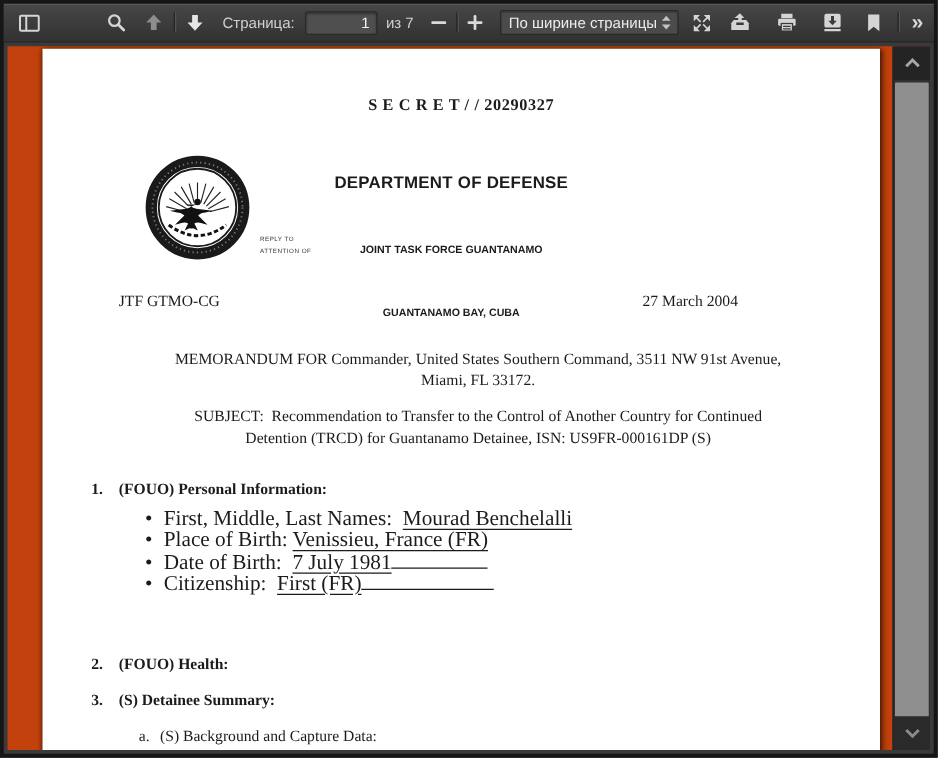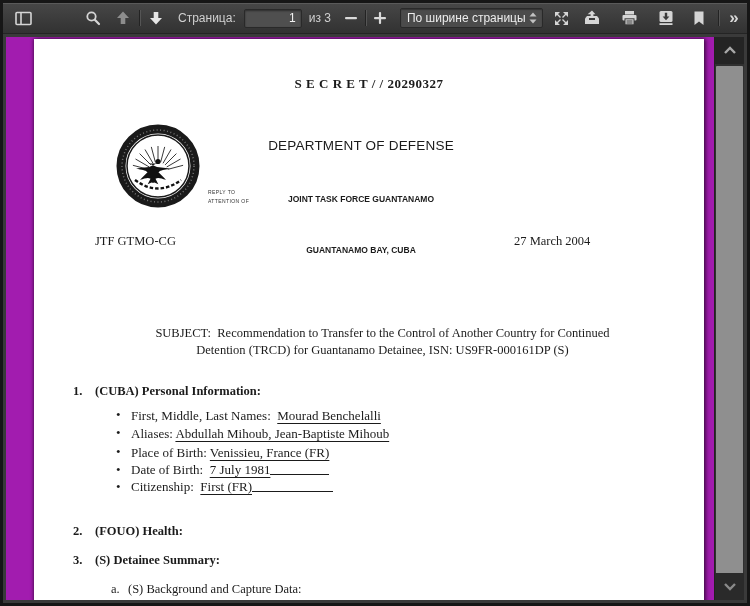--- a/index.html
+++ b/index.html
@@ -21,41 +21,41 @@
                padding-right:5px; box-shadow:inset 0 1px 2px rgba(0,0,0,.45);
                font-family:"Liberation Sans", sans-serif; }
   .zoomdd { width:152px; height:20px; background:#4b4b4b; border:1px solid #292929;
             border-radius:2px; display:flex; align-items:center; padding:0 4px 0 6px;
             color:#ececec; font-size:12px; box-shadow:inset 0 1px 1px rgba(0,0,0,.3); }
   .zoomdd .ddtext { flex:1 1 auto; white-space:nowrap; overflow:hidden; }
   .morebtn { color:#d8d8d8; font-size:17px; font-weight:bold; width:26px; }
 
   
   .viewer { position:absolute; top:34px; left:3px; right:3px; bottom:3px;
-            background:#a21caf; overflow:hidden; }
+            background:#c2410c; overflow:hidden; }
   .page { position:absolute; left:28px; top:2px; width:670px; height:820px; background:#ffffff;
           box-shadow:2px 0 4px rgba(0,0,0,.55), -1px 0 3px rgba(0,0,0,.4);
           font-family:"Liberation Serif", serif; color:#1b1b1b; }
   .abs { position:absolute; }
   .docline { font-size:12.5px; line-height:17.2px; white-space:pre-wrap;text-align:center; }
   .banner { width:100%; text-align:center; font-weight:bold; font-size:13px; letter-spacing:.5px; }
   .lh-block { text-align:center; }
-  .lh1 { font-size:13.5px; font-weight:normal; letter-spacing:.2px; margin-bottom:2px;
+  .lh1 { font-size:13.5px; font-weight:bold; letter-spacing:.2px; margin-bottom:2px;
          font-family:"Liberation Sans", sans-serif; }
   .lh-sub { font-size:8.5px; font-weight:bold; line-height:10px;
             font-family:Liberation Sans, sans-serif;margin-top:41px; }
   .replyto { font-size:5px; line-height:9px; letter-spacing:.4px; color:#333;
              font-family:"Liberation Sans", sans-serif; }
   .secrow { display:flex; font-size:12.5px; line-height:17.2px; }
   .secnum { width:22px; flex:0 0 auto; font-weight:bold; }
   .secbold { font-weight:bold; white-space:pre-wrap; }
   .secrest { white-space:pre-wrap; }
   .subnum { width:17px; flex:0 0 auto; }
   ul.pi { list-style:none; }
-  ul.pi li { position:relative; padding-left:15px; font-size:13px; line-height:17.3px;
+  ul.pi li { position:relative; padding-left:15px; font-size:17px; line-height:17.3px;
              white-space:pre-wrap; }
   ul.pi li::before { content:"•"; position:absolute; left:0; top:0; }
   .u { text-decoration:underline; text-underline-offset:2.5px; }
   .trail { display:inline-block; white-space:pre; border-bottom:1.2px solid #1b1b1b;
            height:14px; vertical-align:baseline; }
 
   
   .scrollbar { position:absolute; right:0; top:0; bottom:0; width:30px; background:#303030;
                border-left:1px solid #222; }
   .sb-btn { position:absolute; left:0; width:100%; height:27px; background:#242424;
@@ -105,21 +105,21 @@
         <svg width="16" height="16" viewBox="0 0 16 16">
           <path d="M8 14.5 L2 8 H5.7 V2 H10.3 V8 H14 Z" fill="#e6e6e6"></path>
         </svg>
       </span>
     </div>
 
     <div class="tlabel" style="margin-left:10px">Страница:</div>
 
     <input class="pageinput" style="margin-left: 8px;" value="1">
 
-    <div class="tlabel" style="margin-left:7px">из 3</div>
+    <div class="tlabel" style="margin-left:7px">из 7</div>
 
     <div class="tbtn" style="width:20px;margin-left:10px">
       <span>
         <svg width="14" height="14" viewBox="0 0 14 14">
             <rect x="1" y="6" width="12" height="2.2" rx="1" fill="#dadada"></rect>
           </svg>
       </span>
     </div>
 
     <div class="tsep" style="margin-left:4px"></div>
@@ -237,34 +237,37 @@
 
       <div class="abs lh-block" style="left:167px;top:99px;width:320px">
         <div class="lh1">DEPARTMENT OF DEFENSE</div>
         <div class="lh-sub">JOINT TASK FORCE GUANTANAMO</div>
         <div class="lh-sub">GUANTANAMO BAY, CUBA</div>
       </div>
 
       <div class="abs docline" style="left:61px;top:194px">JTF GTMO-CG</div>
       <div class="abs docline" style="left:480px;top:194px">27 March 2004</div>
 
+      <div class="abs" style="left:61px;top:240px;width:575px">
+        <div class="docline">MEMORANDUM FOR Commander, United States Southern Command, 3511 NW 91st Avenue,</div>
+        <div class="docline">Miami, FL 33172.</div>
+      </div>
 
       <div class="abs" style="left:61px;top:286px;width:575px">
         <div class="docline">SUBJECT:  Recommendation to Transfer to the Control of Another Country for Continued</div>
         <div class="docline">Detention (TRCD) for Guantanamo Detainee, ISN: US9FR-000161DP (S)</div>
       </div>
 
       <div class="abs secrow" style="left:39px;top:344px">
         <span class="secnum">1.</span>
-        <span class="secbold">(CUBA) Personal Information:</span>
+        <span class="secbold">(FOUO) Personal Information:</span>
       </div>
 
       <ul class="pi abs" style="left:82px;top:367px">
         <li><span>First, Middle, Last Names:  </span><span class="u">Mourad Benchelalli</span><span class="trail"></span></li>
-        <li><span>Aliases: </span><span class="u">Abdullah Mihoub, Jean-Baptiste Mihoub</span><span class="trail"></span></li>
         <li><span>Place of Birth: </span><span class="u">Venissieu, France (FR)</span><span class="trail"></span></li>
         <li><span>Date of Birth:  </span><span class="u">7 July 1981</span><span class="trail">                  </span></li>
         <li><span>Citizenship:  </span><span class="u">First (FR)</span><span class="trail">                         </span></li>
       </ul>
 
       <div class="abs secrow" style="left:39px;top:484px">
         <span class="secnum">2.</span>
         <span class="secbold">(FOUO) Health:</span>
       </div>
 

